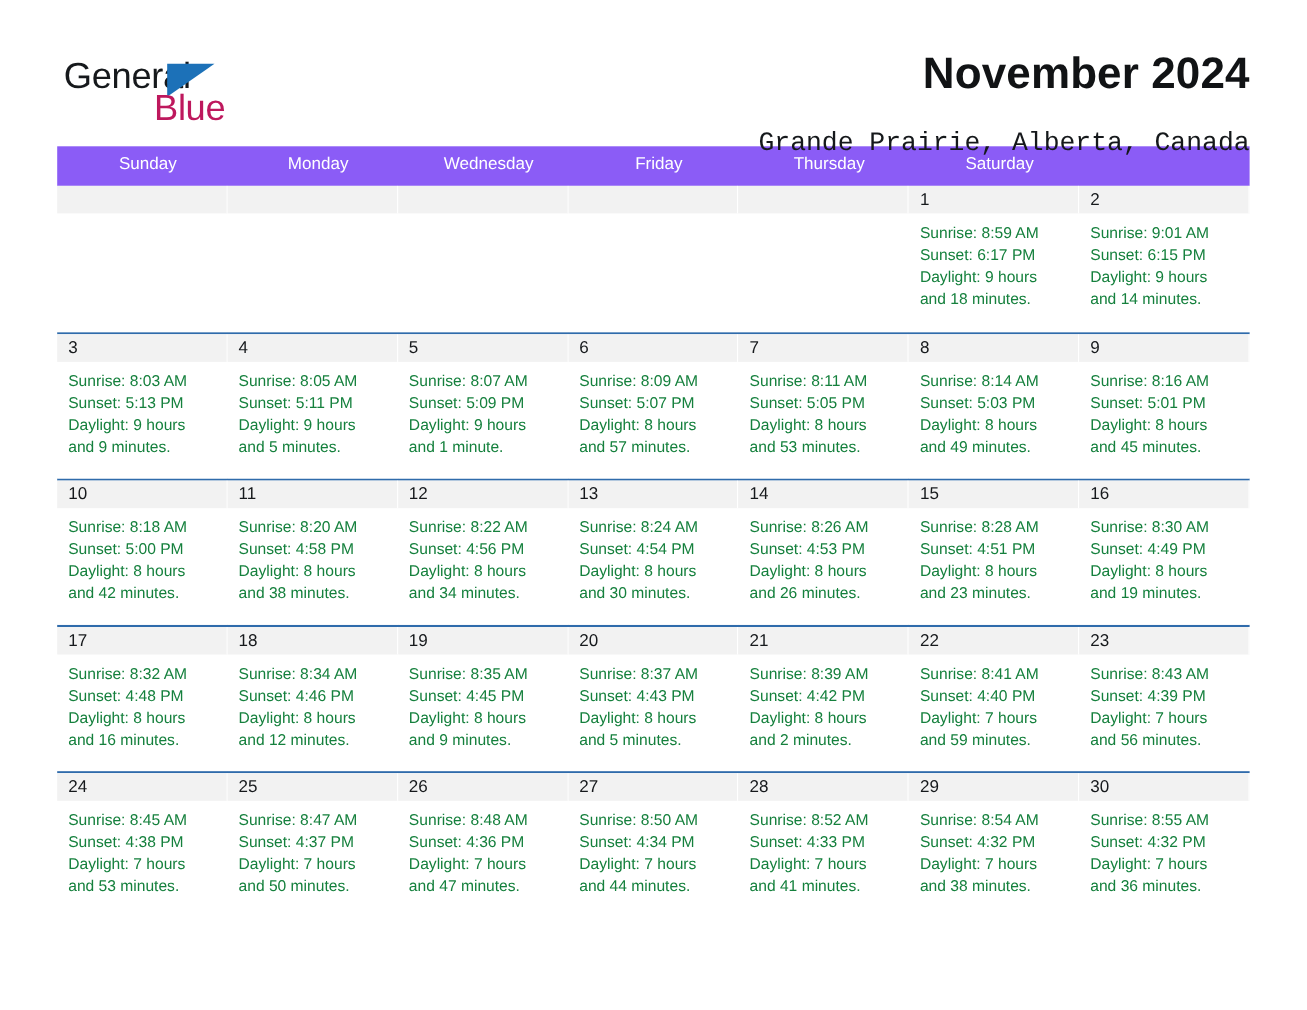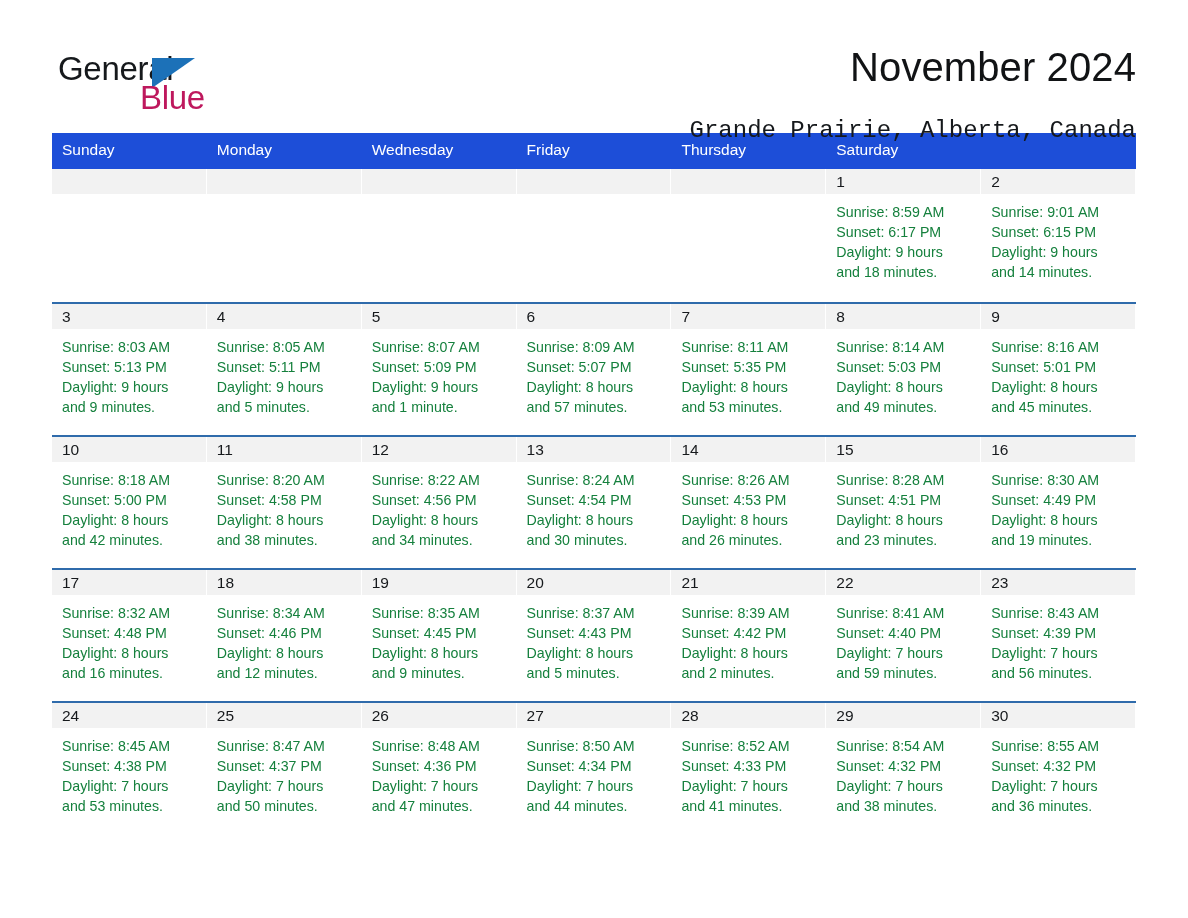--- a/index.html
+++ b/index.html
@@ -65,21 +65,21 @@
     border-left: 43px solid #1c71b8;
     border-bottom: 30px solid transparent;
   }
 
   .titles {
     margin-top: 34px;
     text-align: right;
   }
   .cal-title {
     font-size: 40px;
-    font-weight: normal;
+    font-weight: bold;
     color: #111315;
     letter-spacing: 0.1px;
     line-height: 1.05;
   }
   .cal-subtitle {
     margin-top: 30px;
     font-size: 24px;
     font-weight: normal;
     color: #15181b;
     line-height: 1.1;
@@ -88,21 +88,22 @@
 
   
   .calendar {
     margin-top: 13px;
     width: 1084px;
   }
 
   .weekday-row {
     display: grid;
     grid-template-columns: repeat(7, 1fr);
-    background: #1d4ed8;
+    background: #8b5cf6;
+    text-align: center;
   }
   .weekday {
     color: #ffffff;
     font-size: 15.5px;
     padding: 8px 0 9px 10px;
     line-height: 1.2;
   }
 
   .week {
     display: grid;
@@ -268,21 +269,21 @@
           <div>Sunrise: 8:09 AM</div>
           <div>Sunset: 5:07 PM</div>
           <div>Daylight: 8 hours</div>
           <div>and 57 minutes.</div>
         </div>
       </div>
       <div class="day">
         <div class="day-num-band">7</div>
         <div class="day-body">
           <div>Sunrise: 8:11 AM</div>
-          <div>Sunset: 5:35 PM</div>
+          <div>Sunset: 5:05 PM</div>
           <div>Daylight: 8 hours</div>
           <div>and 53 minutes.</div>
         </div>
       </div>
       <div class="day">
         <div class="day-num-band">8</div>
         <div class="day-body">
           <div>Sunrise: 8:14 AM</div>
           <div>Sunset: 5:03 PM</div>
           <div>Daylight: 8 hours</div>

